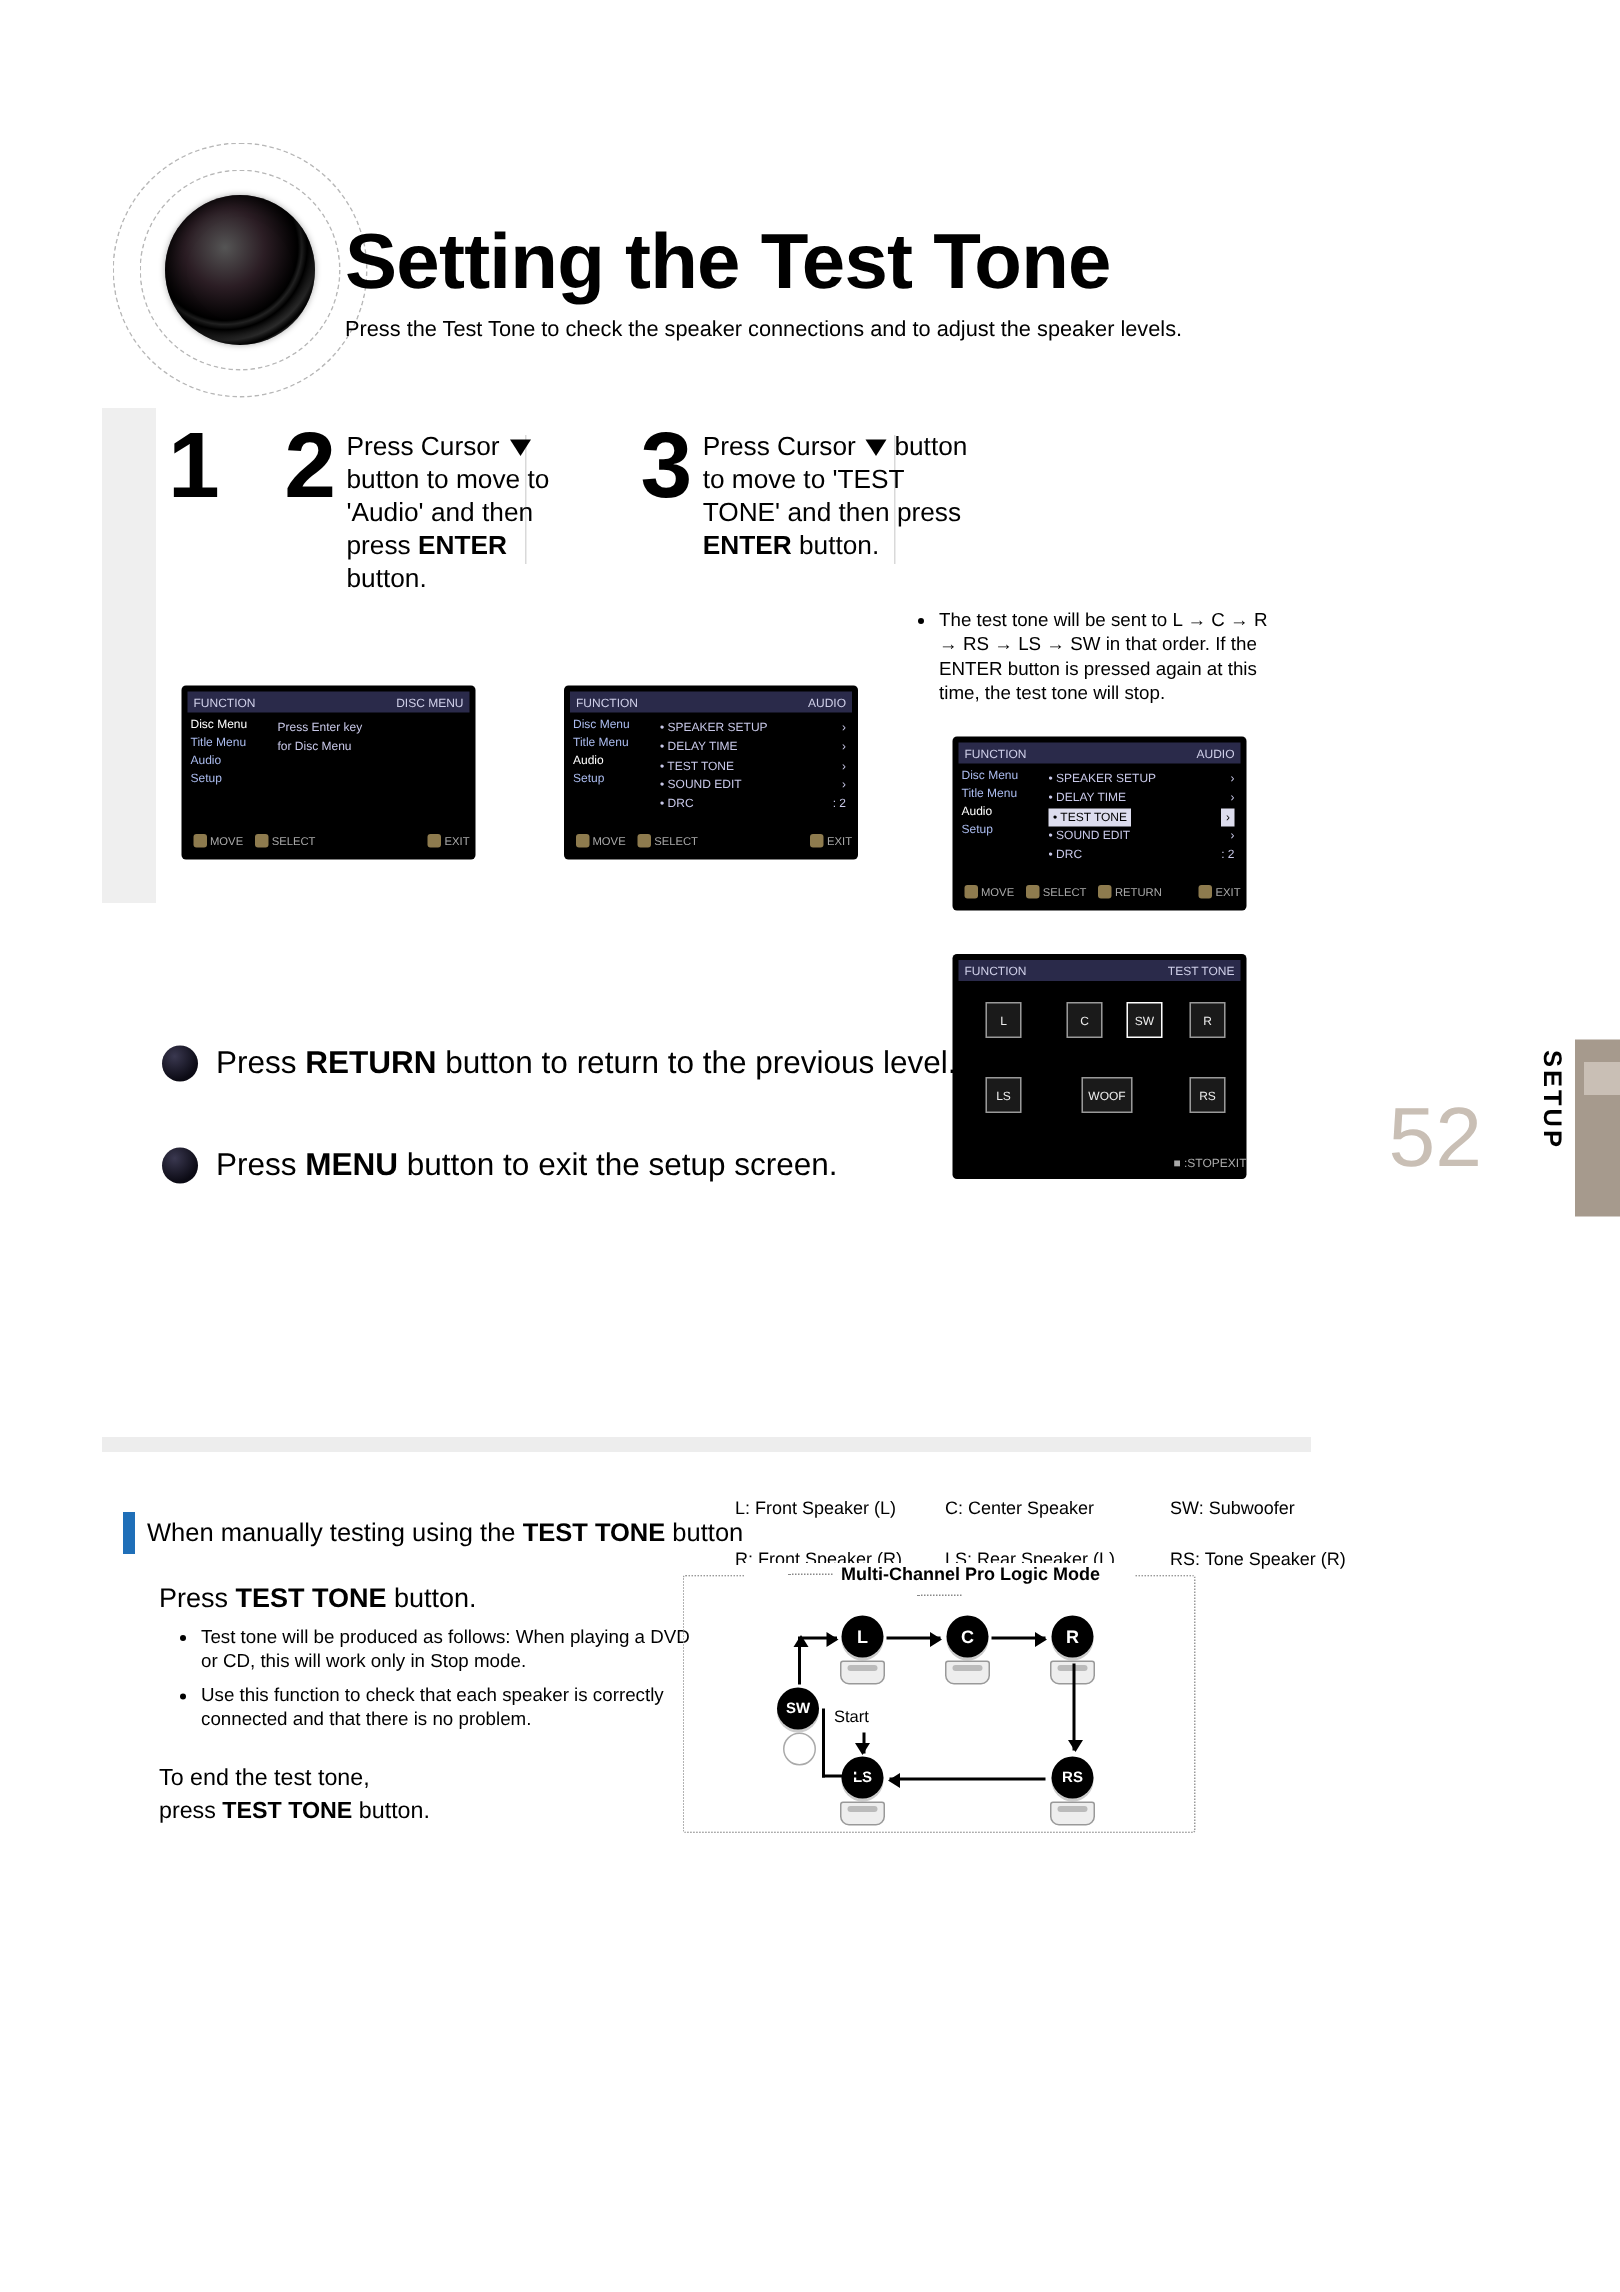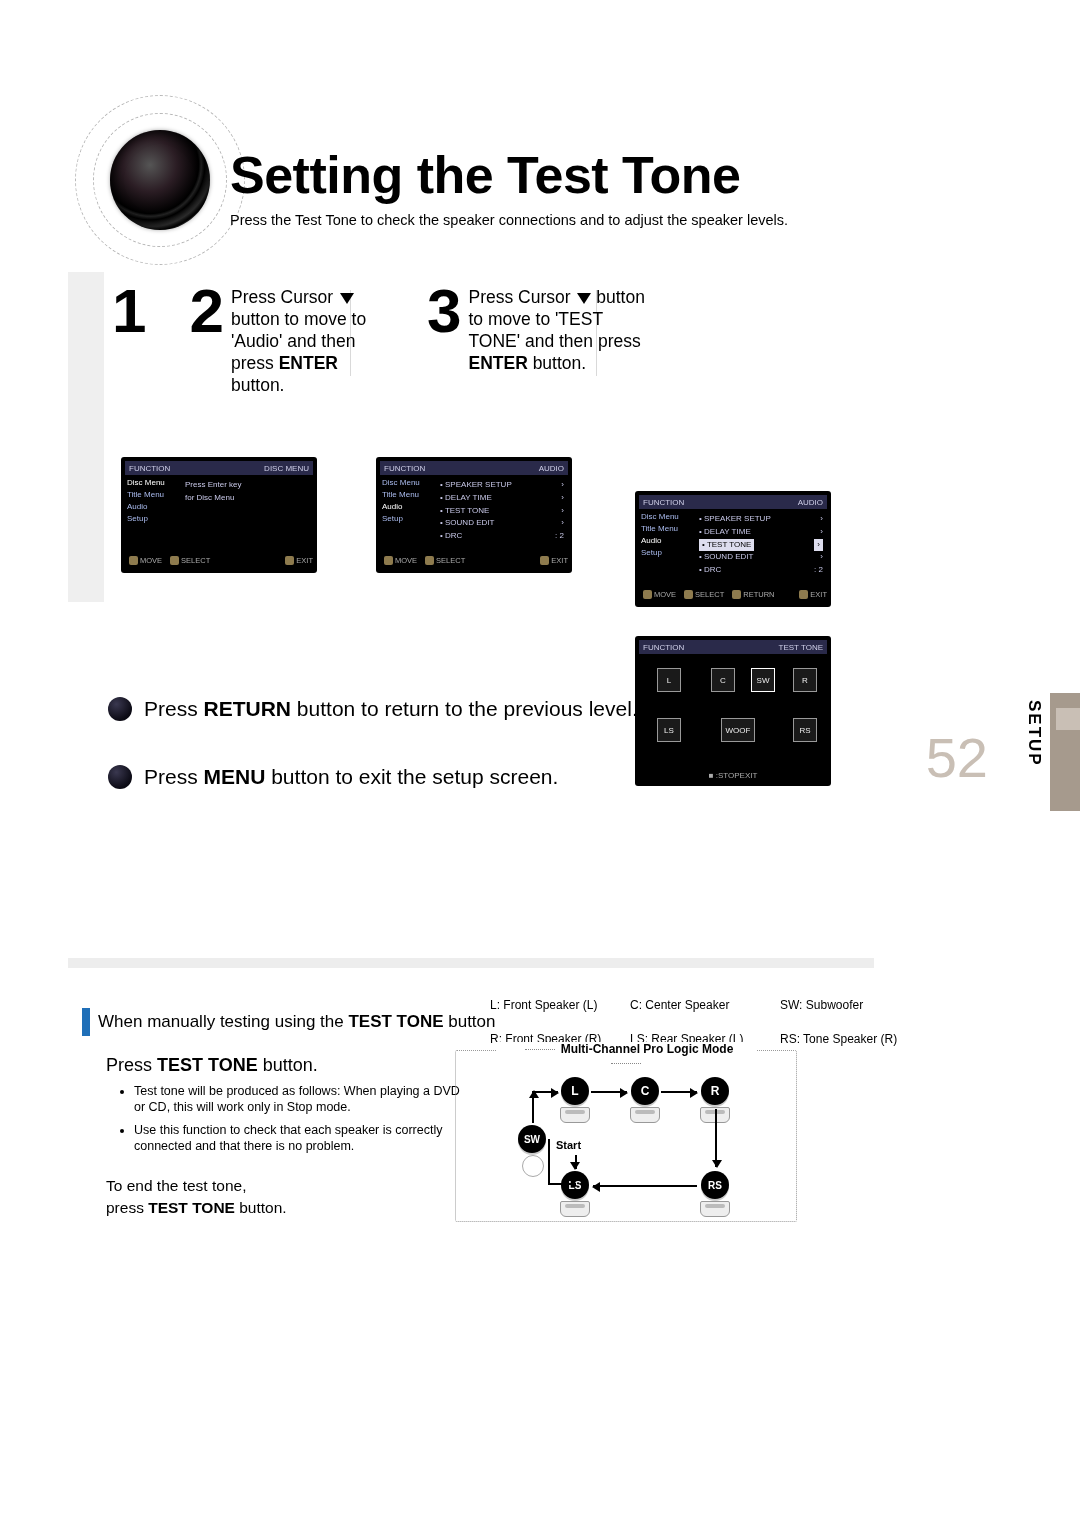--- a/index.html
+++ b/index.html
@@ -151,21 +151,21 @@
   }
   .osd1 { left:121px; top:457px; }
   .osd2 { left:376px; top:457px; }
   .osd3 { left:635px; top:491px; }
   .osd4 { left:635px; top:636px; height:150px; }
   .osd4 .spk {
     position:absolute; width:22px;height:22px;
     border:1px solid #999; background:#1a1a1a; color:#eee;
     font-size:8px; display:flex;align-items:center;justify-content:center;
   }
-  .osd4 .foot4{position:absolute;bottom:6px;left:0;right:0;display:flex;justify-content:center;font-size:8px;color:#aaa;}
+  .osd4 .foot4{position:absolute;bottom:6px;left:0;right:0;display:flex;justify-content:flex-end;font-size:8px;color:#aaa;}
 
   
   .bullet-line {
     position: absolute;
     left: 108px;
     display:flex; align-items:center;
     font-size: 21px;
   }
   .bl1 { top: 697px; }
   .bl2 { top: 765px; }
@@ -252,21 +252,21 @@
     top:-9px; left:40px; right:40px;
     text-align:center; font-size:12px; font-weight:bold;
     background:#fff; padding:0 6px;
   }
   .mode-title::before, .mode-title::after{
     content:""; display:inline-block;
     vertical-align:middle;
     border-top:1px dotted #888; width:30px; margin:0 6px;
   }
   .start-label{
-    position:absolute; left:100px; top:88px; font-size:11px; font-weight:bold;
+    position:absolute; left:100px; top:88px; font-size:11px; font-weight:normal;
   }
   .node {
     position:absolute;
     width:28px;height:28px;
     border-radius:50%;
     background:#000;color:#fff;
     display:flex;align-items:center;justify-content:center;
     font-weight:bold;font-size:12px;
     box-shadow:0 2px 0 #ccc;
   }
@@ -335,20 +335,25 @@
       <div class="bignum">3</div>
       <div class="steptext">
         <span>Press Cursor </span><span class="tri-down"></span><span> button</span><br>
         <span>to move to 'TEST</span><br>
         <span>TONE' and then press</span><br>
         <b>ENTER</b><span> button.</span>
       </div>
     </div>
   </div>
 
+  <div class="note3">
+    <ul>
+        <li>The test tone will be sent to L → C → R → RS → LS → SW in that order. If the ENTER button is pressed again at this time, the test tone will stop.</li>
+      </ul>
+  </div>
 
   <div class="osd osd1">
     <div class="bar">
         <span>FUNCTION</span>
         <span>DISC MENU</span>
       </div>
     <div class="body">
       <div class="side">
         <div class="sel">Disc Menu</div>
         <div>Title Menu</div>

